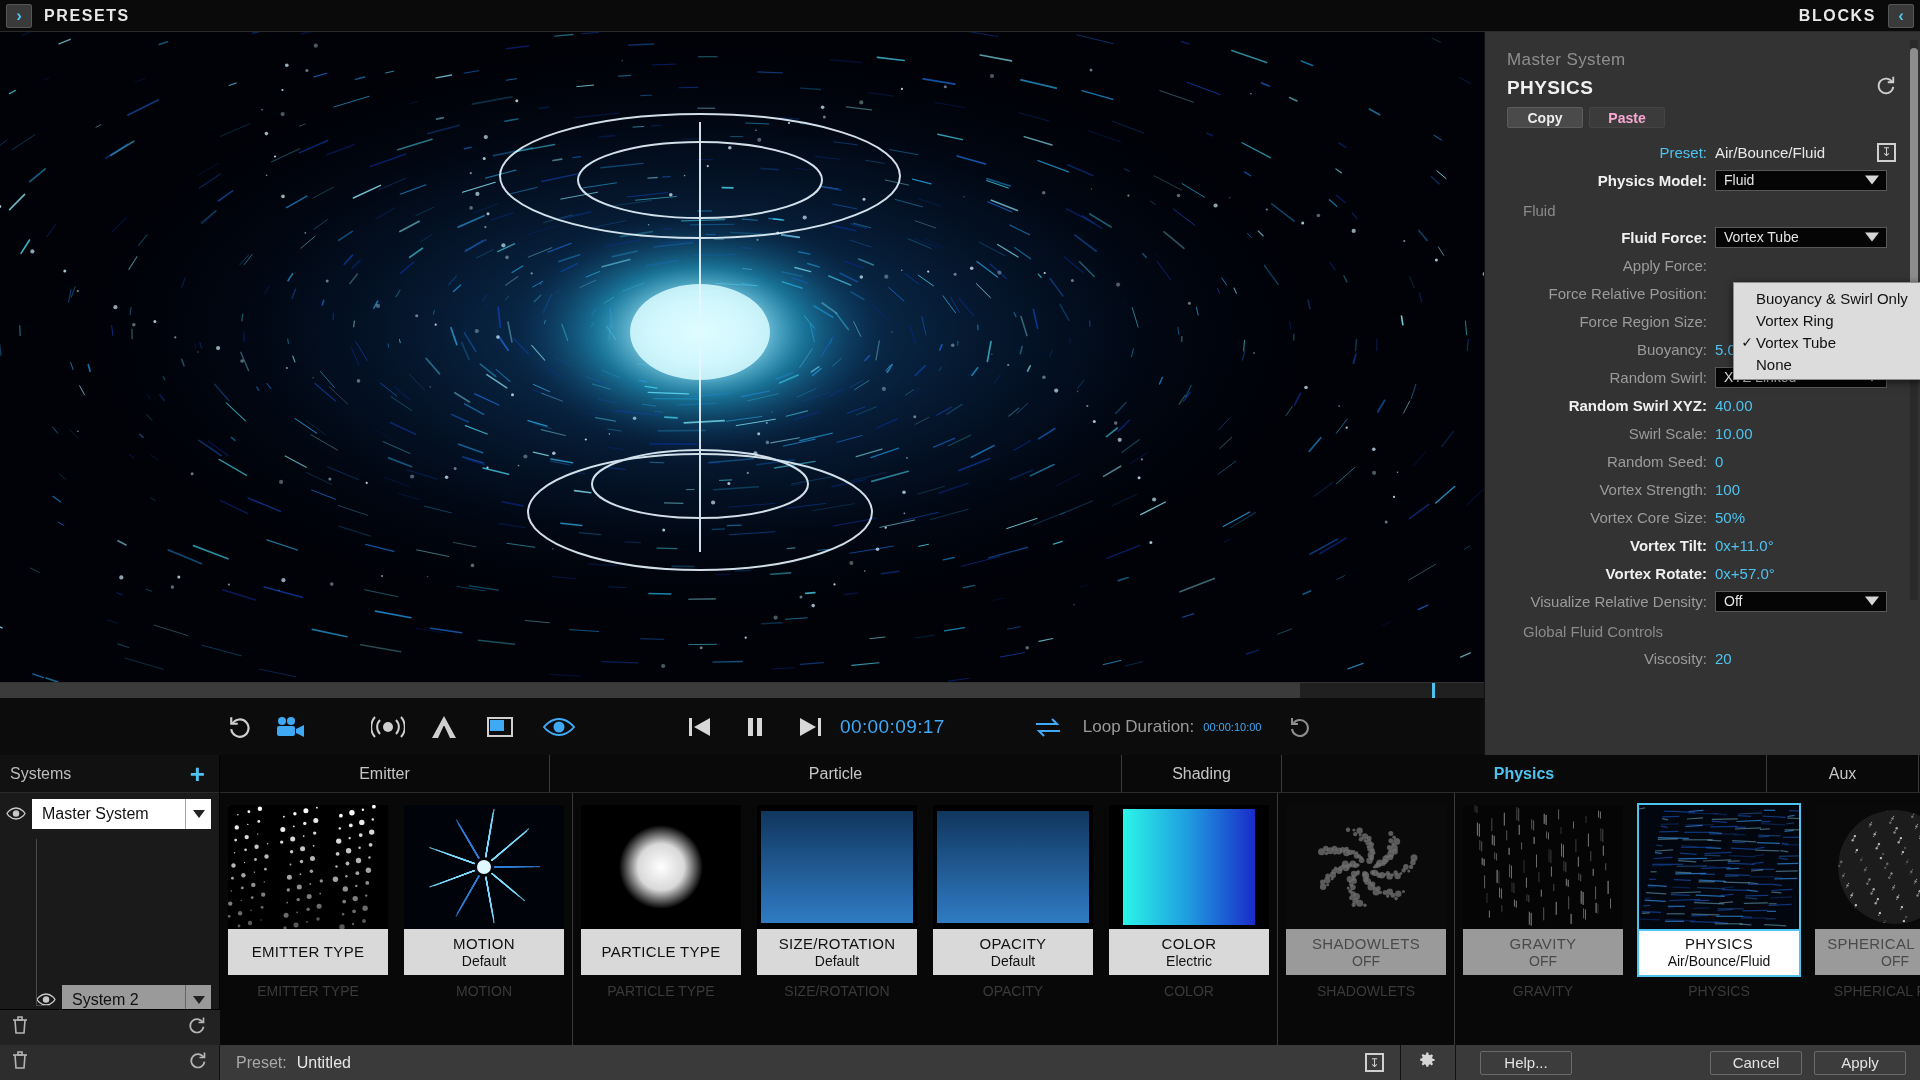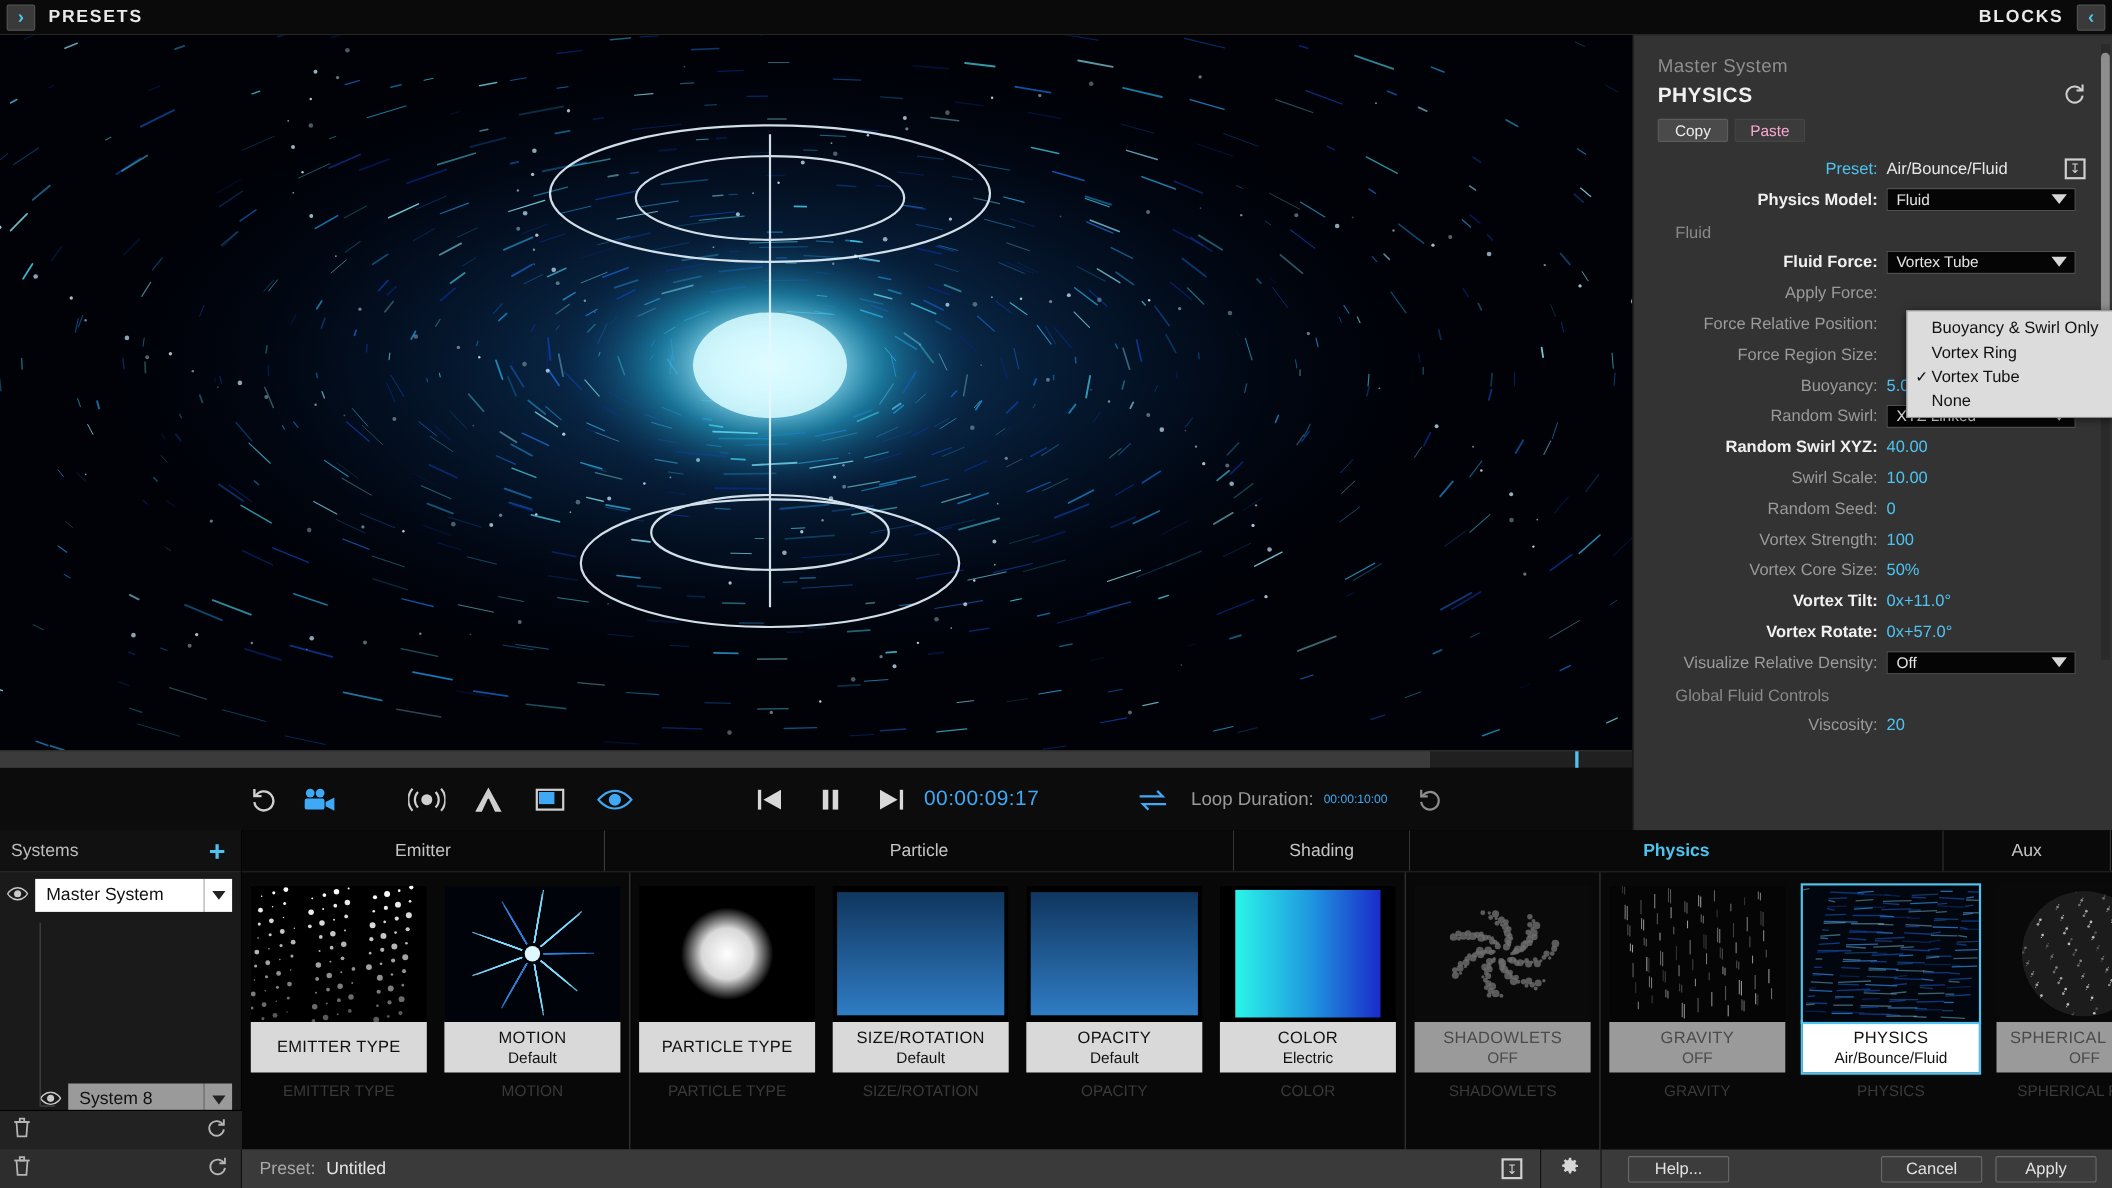--- a/index.html
+++ b/index.html
@@ -70,23 +70,24 @@
     position: absolute; left: 1484px; top: 32px; width: 436px; height: 723px;
     background: #333333; border-left: 1px solid #111;
   }
   .props-inner { position: relative; width: 100%; height: 100%; padding: 10px 18px 0 10px; }
   .p-sys { color: #8e8e8e; font-size: 17px; margin: 8px 0 4px 12px; letter-spacing: .4px;}
   .p-title-row { display: flex; align-items: center; justify-content: space-between; margin: 2px 0 6px 12px; }
   .p-title { color: #f0f0f0; font-size: 19px; font-weight: bold; letter-spacing: .4px; }
   .reset-ico { color: #cfcfcf; font-size: 20px; padding-right: 6px; }
   .cp-row { display: flex; gap: 6px; margin: 6px 0 12px 12px; }
   .cp-btn {
-    width: 64px; height: 21px; border-radius: 2px;
+    width: 76px; height: 21px; border-radius: 2px;
     display: flex; align-items: center; justify-content: center;
     font-size: 14px;
+    font-weight: bold;
   }
   .cp-copy { background: #4a4a4a; color: #ececec; border: 1px solid #5c5c5c; }
   .cp-paste { background: #3b3b3b; color: #f9a8d4; border: 1px solid #444; }
 
   .prow {
     display: flex; align-items: center; height: 24px; margin-bottom: 4px;
   }
   .plabel {
     width: 220px; text-align: right; padding-right: 8px;
     font-size: 15px; color: #9b9b9b; white-space: nowrap;
@@ -1421,21 +1422,21 @@
               <i></i>
             </span>
           </div>
         </div>
         <div class="sys-row" style="margin-top: 150px; padding-left: 36px;">
           <span class="eye"><svg width="20" height="13" viewBox="0 0 20 13" fill="none" stroke="#c9c9c9" stroke-width="1.3">
               <path d="M1 6.5S4 1 10 1s9 5.5 9 5.5S16 12 10 12 1 6.5 1 6.5z"></path>
               <circle cx="10" cy="6.5" r="2.6" fill="#c9c9c9"></circle>
             </svg></span>
           <div class="sys-combo grey">
-            <span>System 8</span>
+            <span>System 2</span>
             <span class="ar">
               <i></i>
             </span>
           </div>
         </div>
       </div>
     <div class="sys-bottom">
       <span class="trash">
         <svg width="20" height="20" viewBox="0 0 20 20" fill="none" stroke="#b5b5b5" stroke-width="1.6">
           <path d="M3 5h14"></path>

